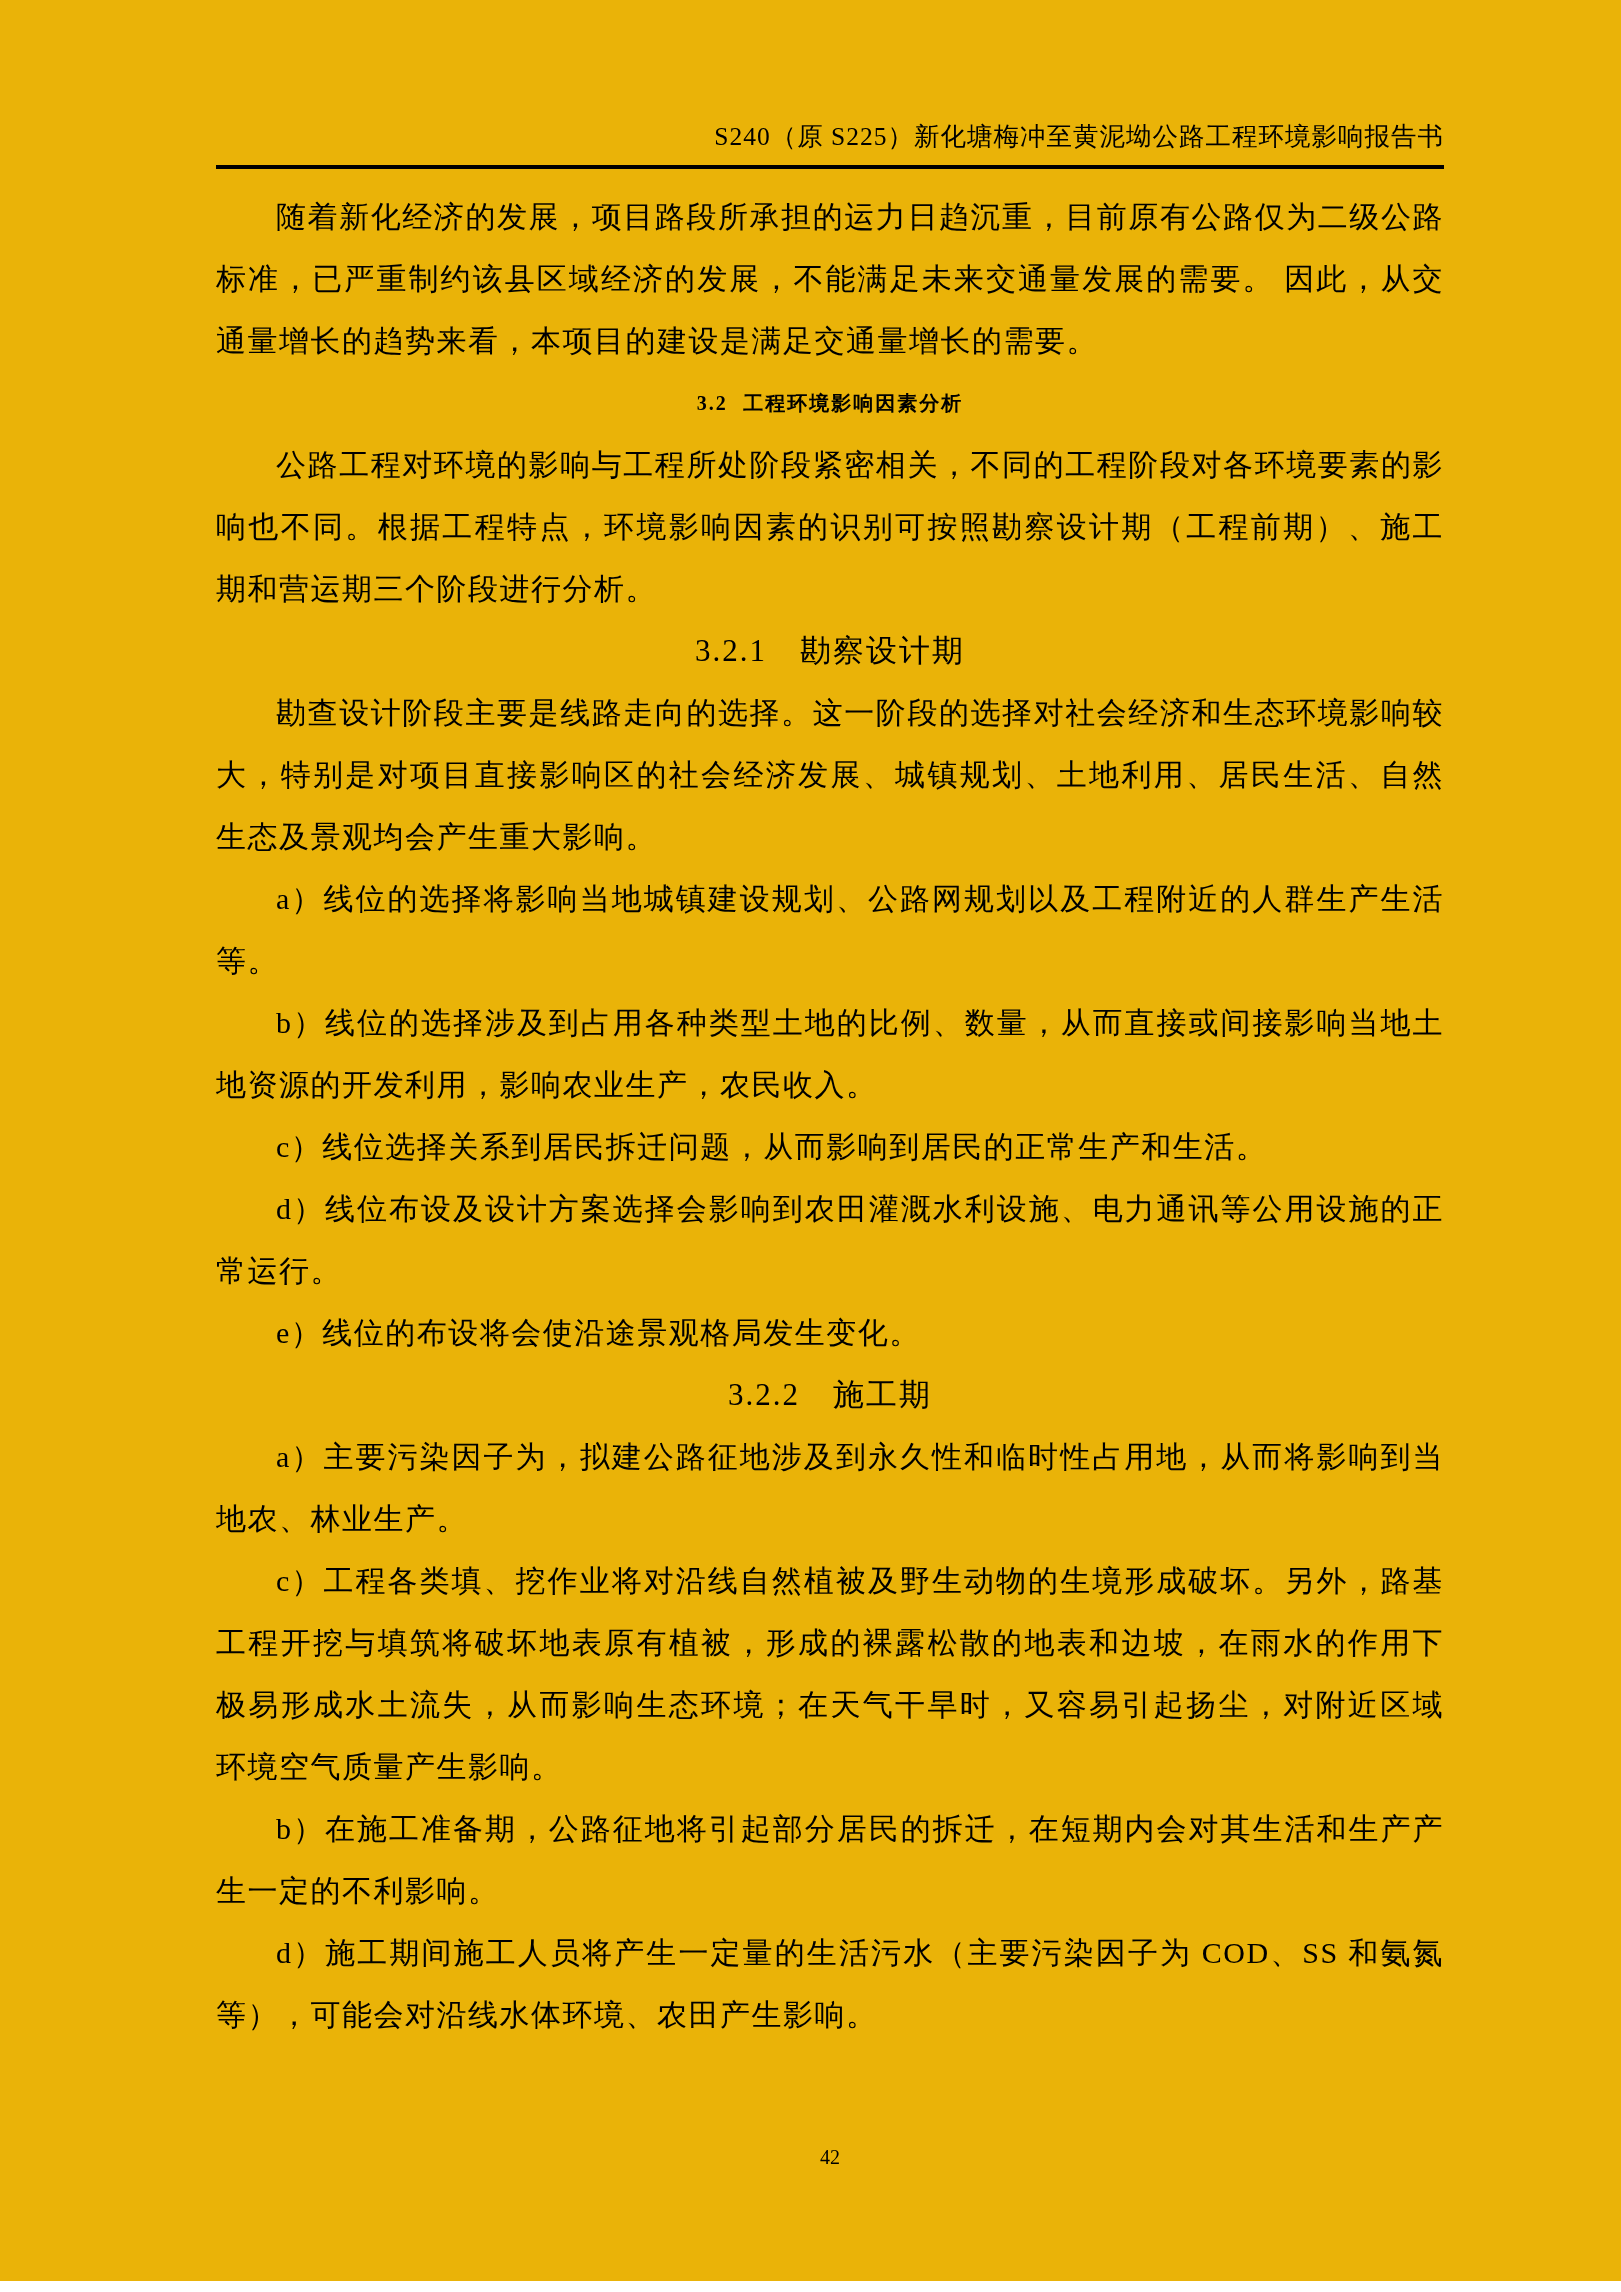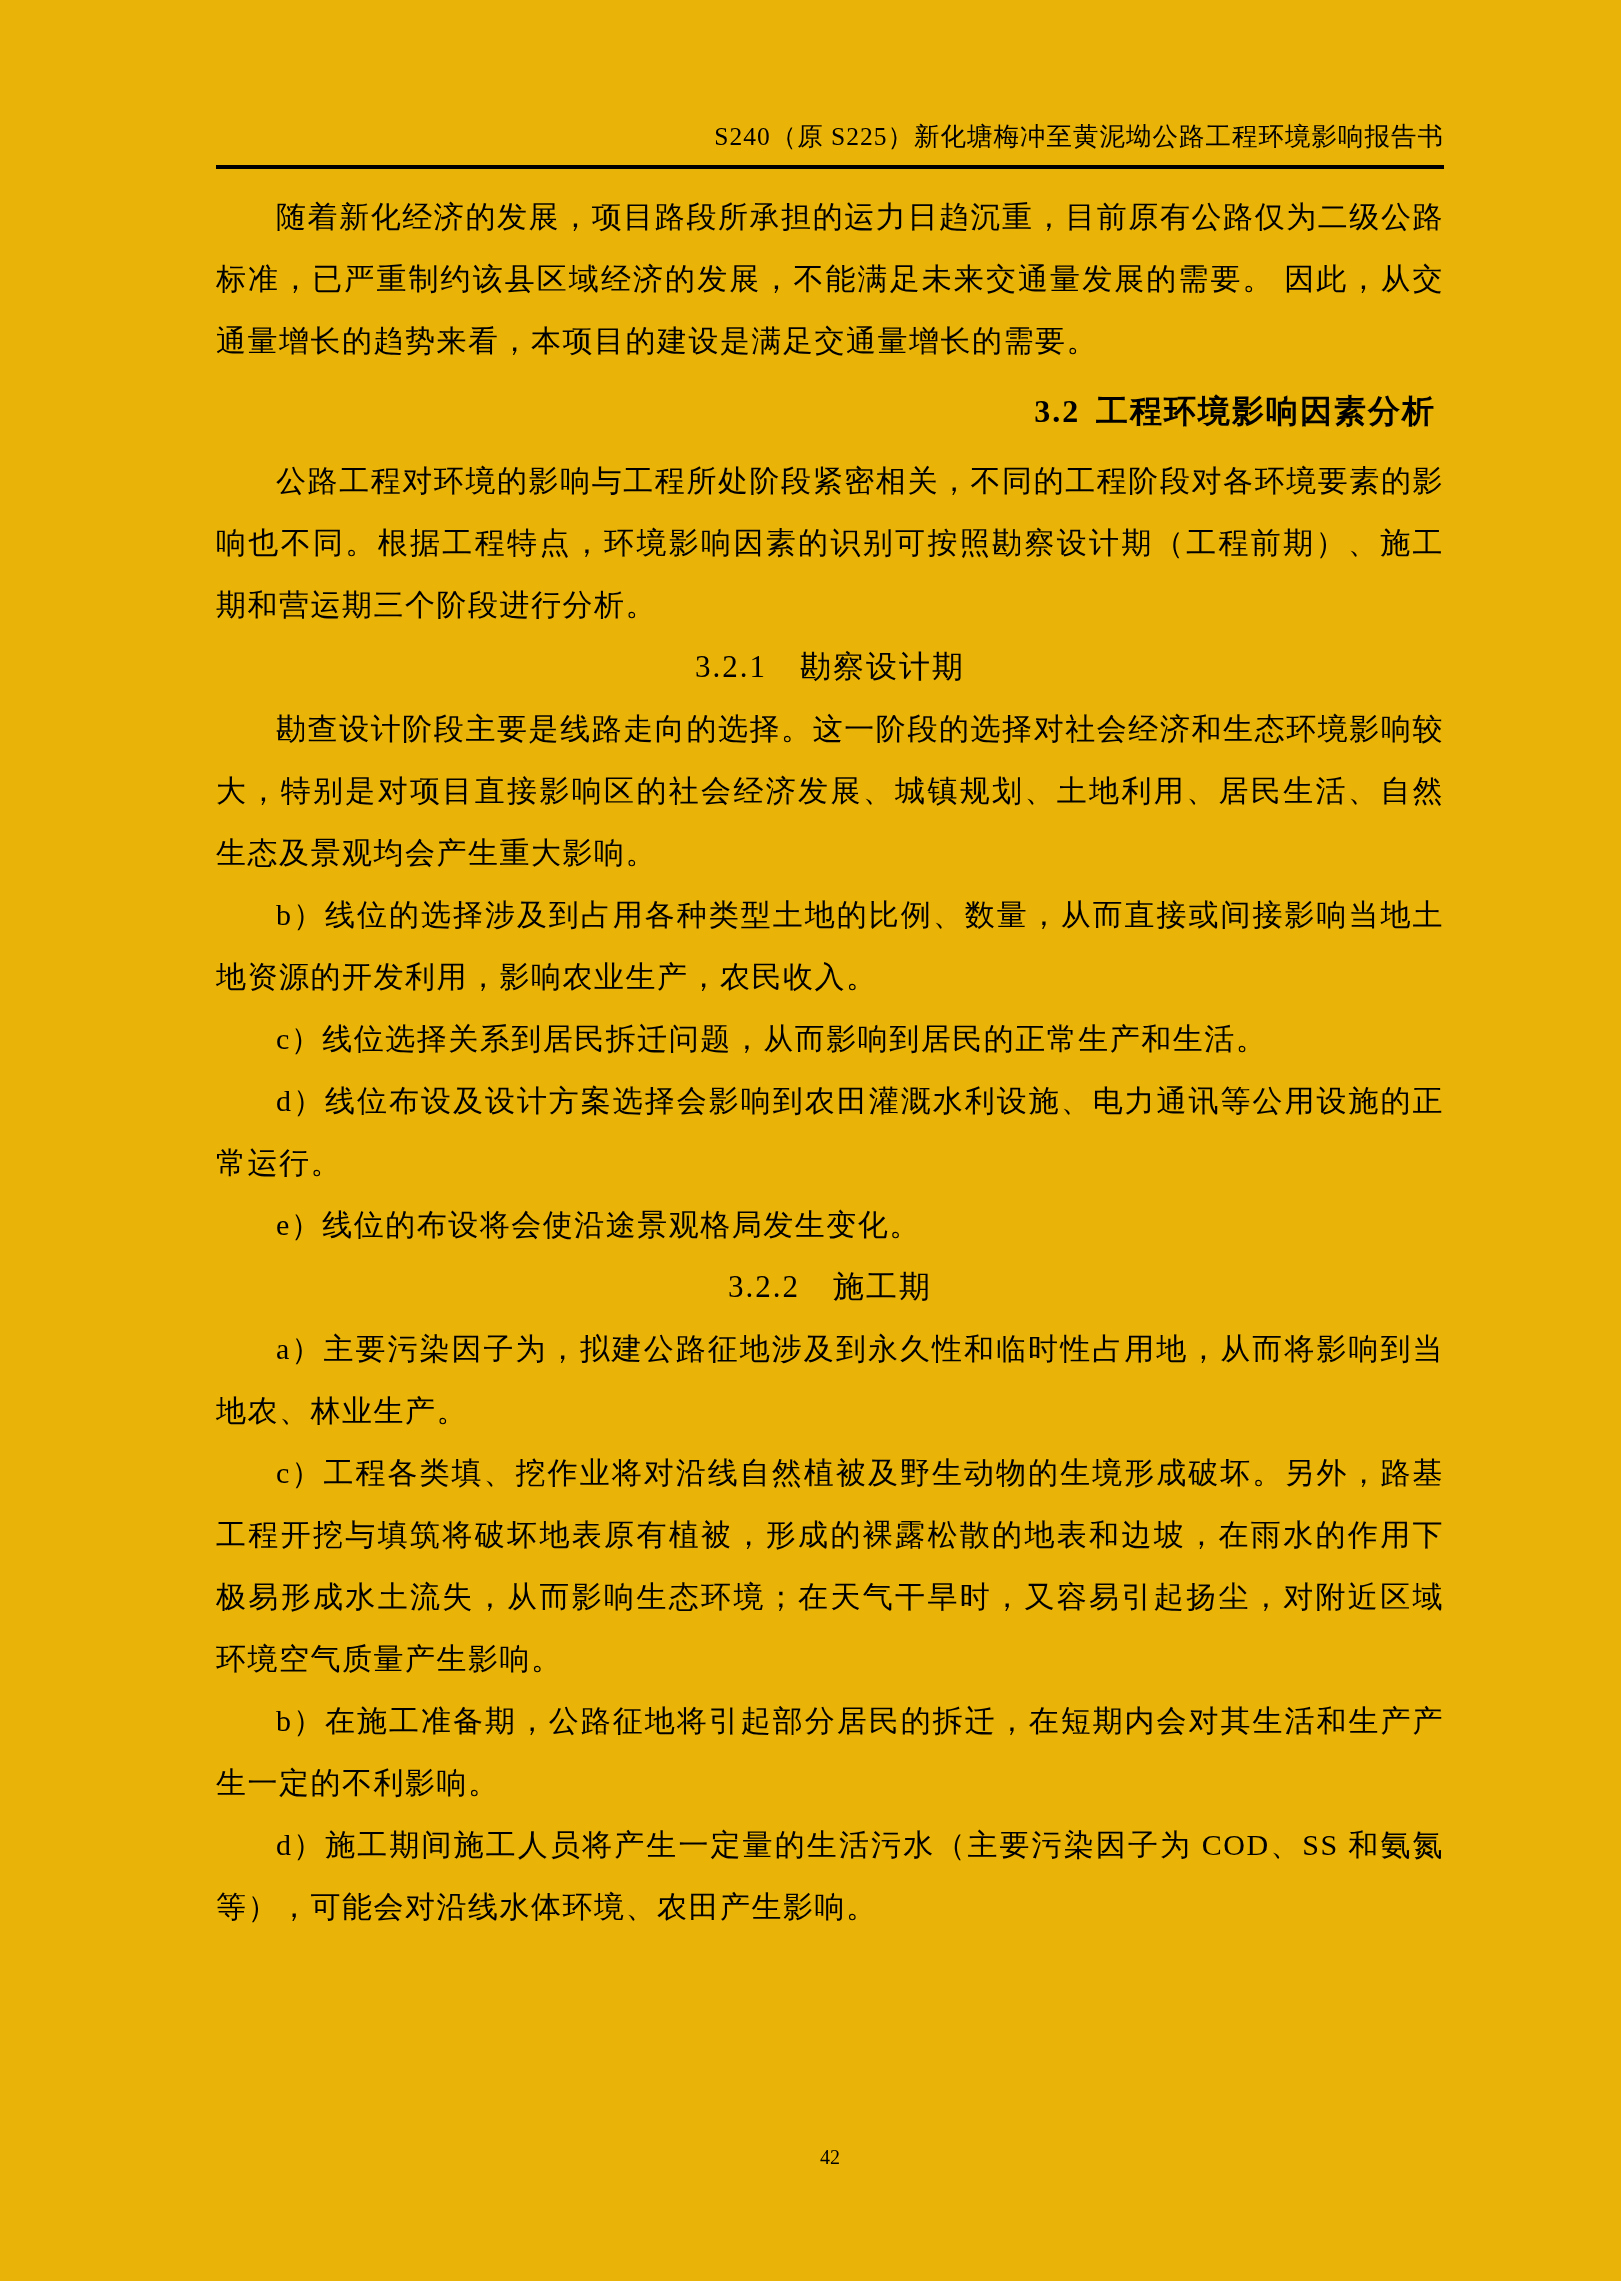--- a/index.html
+++ b/index.html
@@ -36,27 +36,27 @@
     font-size: 30px;
     line-height: 62px;
     letter-spacing: 1.5px;
     text-align: justify;
   }
   .doc-body p {
     margin: 0;
     text-indent: 2em;
   }
   h2.sec-heading {
-    margin: 8px;
+    margin: 0;
     font-family: "Liberation Sans", sans-serif;
     font-weight: bold;
-    font-size: 32px;
+    font-size: 20px;
     line-height: 62px;
     letter-spacing: 2px;
-    text-align: right;
+    text-align: center;
   }
   h2.sec-heading .num {
     font-family: "Liberation Serif", serif;
     margin-right: 15.7px;
   }
   h3.subsec-heading {
     margin: 0;
     font-weight: normal;
     font-size: 31px;
     line-height: 62px;
@@ -95,20 +95,21 @@
       </h2>
 
       <p>公路工程对环境的影响与工程所处阶段紧密相关，不同的工程阶段对各环境要素的影响也不同。根据工程特点，环境影响因素的识别可按照勘察设计期（工程前期）、施工期和营运期三个阶段进行分析。</p>
 
       <h3 class="subsec-heading">
         <span class="num">3.2.1</span><span>勘察设计期</span>
       </h3>
 
       <p>勘查设计阶段主要是线路走向的选择。这一阶段的选择对社会经济和生态环境影响较大，特别是对项目直接影响区的社会经济发展、城镇规划、土地利用、居民生活、自然生态及景观均会产生重大影响。</p>
 
+      <p>a）线位的选择将影响当地城镇建设规划、公路网规划以及工程附近的人群生产生活等。</p>
 
       <p>b）线位的选择涉及到占用各种类型土地的比例、数量，从而直接或间接影响当地土地资源的开发利用，影响农业生产，农民收入。</p>
 
       <p>c）线位选择关系到居民拆迁问题，从而影响到居民的正常生产和生活。</p>
 
       <p>d）线位布设及设计方案选择会影响到农田灌溉水利设施、电力通讯等公用设施的正常运行。</p>
 
       <p>e）线位的布设将会使沿途景观格局发生变化。</p>
 
       <h3 class="subsec-heading">

